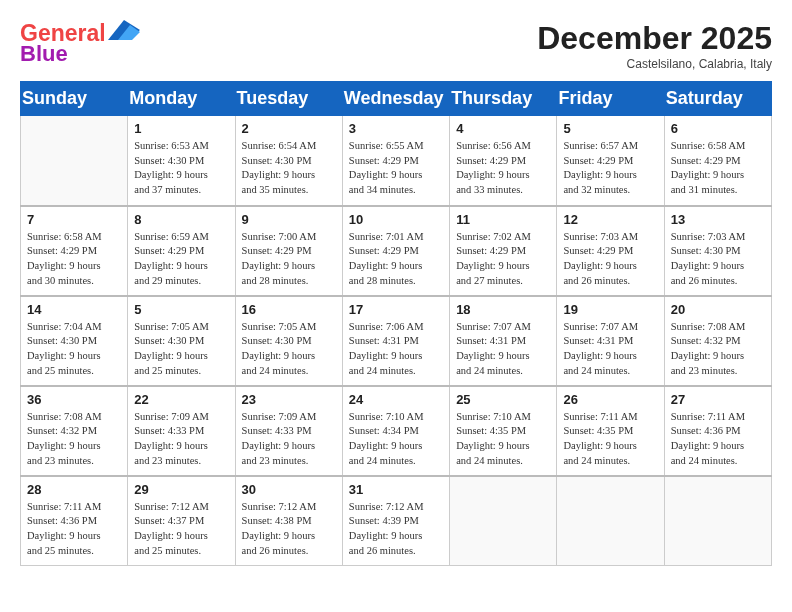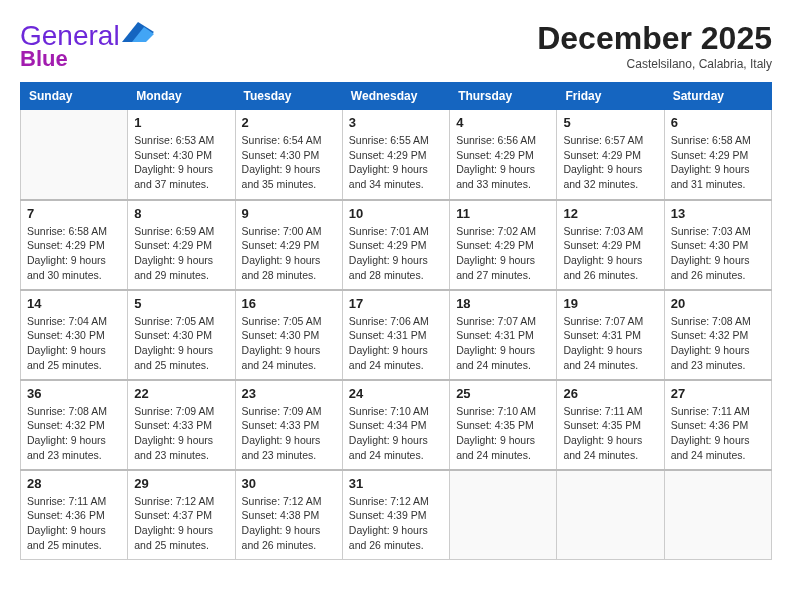--- a/index.html
+++ b/index.html
@@ -41,22 +41,22 @@
     }
     .calendar {
       width: 100%;
       border-collapse: collapse;
       table-layout: fixed;
     }
     .calendar th {
       background: #1565c0;
       color: #fff;
       text-align: left;
-      padding: 6px 8px;
-      font-size: 12px;
+      padding: 6px 1px;
+      font-size: 18px;
       font-weight: bold;
       border: 1px solid #1565c0;
     }
     .calendar td {
       border: 1px solid #ccc;
       vertical-align: top;
       padding: 5px 6px;
       height: 90px;
       font-size: 11px;
       color: #333;
@@ -69,32 +69,33 @@
       font-size: 13px;
       font-weight: bold;
       color: #222;
       display: block;
       margin-bottom: 3px;
     }
     .day-info {
       font-size: 10.5px;
       color: #333;
       line-height: 1.4;
+      font-family: Liberation Serif, serif;
     }
     .week-row td {
       border-top: 2px solid #bbb;
     }
   </style>
 </head>
 <body>
 
 <div class="header">
   <div class="logo">
     <div class="logo-row">
-      <span style="font-size:28px;font-weight:normal;color:#6d28d9;">General</span>
+      <span style="font-size:23px;font-weight:bold;color:#ef4444;">General</span>
       <svg width="32" height="20" viewBox="0 0 32 20" style="margin-left:2px;margin-top:-8px;">
         <polygon points="0,20 16,0 32,10 20,20" fill="#1565c0"></polygon>
         <polygon points="10,20 22,5 32,12 24,20" fill="#42a5f5"></polygon>
       </svg>
     </div>
     <span style="font-size:22px;font-weight:bold;color:#a21caf;margin-top:-6px;">Blue</span>
   </div>
   <div class="title-block">
     <h1>December 2025</h1>
     <h2>Castelsilano, Calabria, Italy</h2>

